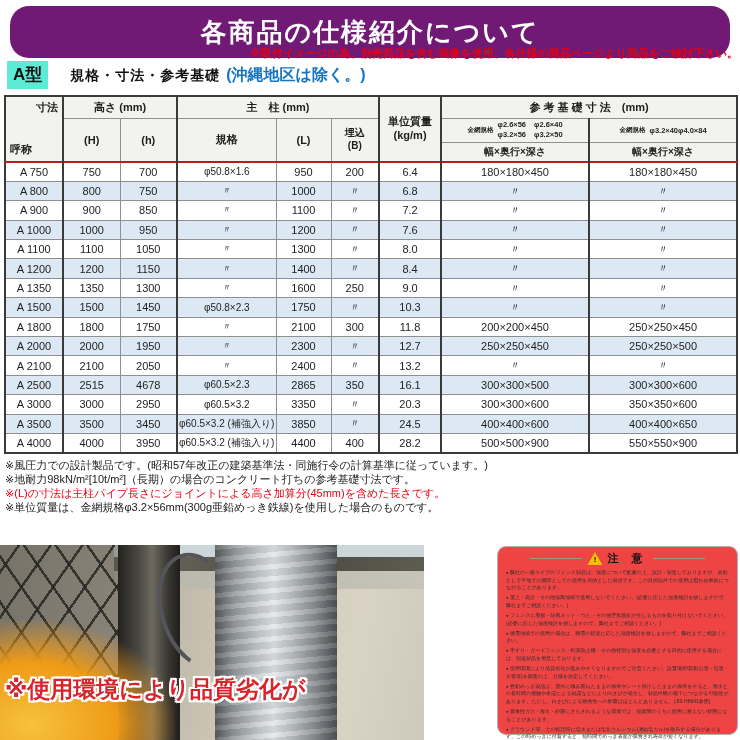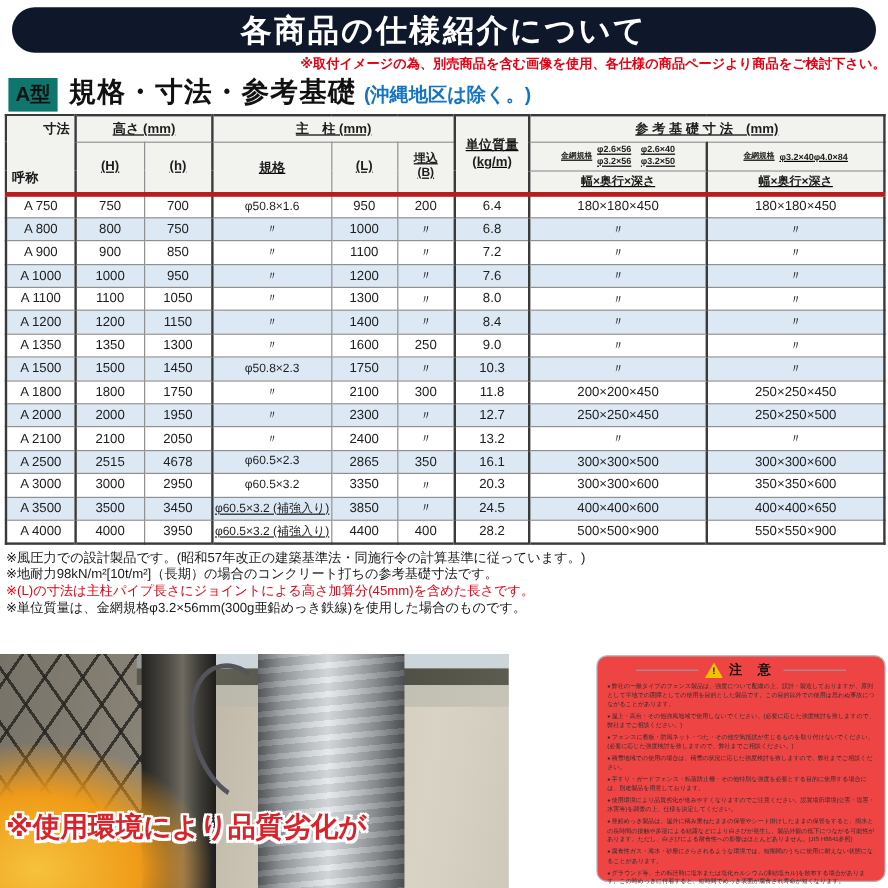--- a/index.html
+++ b/index.html
@@ -1,41 +1,41 @@
 <!DOCTYPE html>
 <html><head>
 <meta charset="utf-8">
 <style>
   * { margin:0; padding:0; box-sizing:border-box; }
   html,body { width:740px; height:740px; background:#fff; overflow:hidden;
     font-family:"Liberation Sans","DejaVu Sans",sans-serif; }
   .page { position:relative; width:740px; height:740px; background:#fff; }
 
   
-  .banner { position:absolute; left:10px; top:6px; width:720px; height:38px;
-    background:#0f172a; border-radius:19px; display:flex; align-items:center; justify-content:center; }
+  .banner { position:absolute; left:10px; top:6px; width:720px; height:52px;
+    background:#701a75; border-radius:19px; display:flex; align-items:center; justify-content:center; }
   .banner span { color:#fff; font-size:26px; font-weight:bold; letter-spacing:2px; }
 
   
   .notice { position:absolute; left:0; top:46px; width:738px; text-align:right;
     color:#e60012; font-size:11px; font-weight:bold; }
 
   
   .section-head { position:absolute; left:7px; top:61px; display:flex; align-items:baseline; }
-  .type-badge { background:#0f766e; color:#111; font-size:17px; font-weight:bold; padding:2px 6px 3px; }
-  .sec-title { font-size:23px; font-weight:bold; color:#111; margin-left:9px; letter-spacing:1px; }
+  .type-badge { background:#5eead4; color:#111; font-size:17px; font-weight:bold; padding:2px 6px 3px; }
+  .sec-title { font-size:14px; font-weight:bold; color:#111; margin-left:22px; letter-spacing:1px; }
   .sec-sub { font-size:16px; font-weight:bold; color:#1474c4; margin-left:6px; }
 
   
   table.spec { position:absolute; left:4px; top:95px; width:732px; table-layout:fixed;
     border-collapse:collapse; border:2px solid #3a3a3a; }
   .spec th, .spec td { border:1px solid #8f8f8f; text-align:center; vertical-align:middle;
     color:#1d1d1d; padding:0; overflow:hidden; }
   .spec thead th { background:#f2f2ee; font-size:11px; font-weight:bold; }
-  .spec thead { border-bottom:4px solid #b91c1c;text-decoration:underline; }
+  .spec thead { border-bottom:2px solid #b91c1c; }
   .hr1 th { height:22px; }
   .hr2 th { height:24px; }
   .hr3 th { height:20px; }
   .spec tbody td { height:19.4px; font-size:11px; background:#fff; }
   .spec tbody tr:nth-of-type(even) td { background:#dce9f5; }
   .spec tbody td:nth-of-type(2), .spec tbody td:nth-of-type(4),
   .spec tbody td:nth-of-type(7), .spec tbody td:nth-of-type(8),
   .spec tbody td:nth-of-type(9), .spec th.gl { border-left:2px solid #3a3a3a; }
   .corner { position:relative; background:
     linear-gradient(to bottom right, transparent calc(50% - 0.7px), #8f8f8f calc(50% - 0.7px),
@@ -43,21 +43,21 @@
   .corner .c-top { position:absolute; top:3px; right:4px; font-size:11px; }
   .corner .c-bot { position:absolute; bottom:4px; left:4px; font-size:11px; }
   .red { color:#e60012; }
   .two-line { line-height:1.25; }
   .mesh-cell { display:flex; align-items:center; justify-content:center; gap:4px; }
   .mesh-label { font-size:6.5px; font-weight:bold; }
   .mesh-grid { display:grid; grid-template-columns:auto auto; column-gap:8px; row-gap:0;
     font-size:7.5px; font-weight:bold; line-height:1.3; text-align:left; }
   .mesh-row { display:flex; gap:0; font-size:7.5px; font-weight:bold; }
   .spec td.spec-col { font-size:10px; }
-  .small-spec { font-size:8.5px;text-decoration:underline; }
+  .small-spec { font-size:8.5px; }
 
   
   .notes { position:absolute; left:5px; top:459px; list-style:none; }
   .notes li { font-size:11px; color:#1a1a1a; line-height:1.26; white-space:nowrap; }
 
   
   .bottom { position:absolute; left:0; top:545px; width:740px; height:195px; }
 
   
   .photo { position:absolute; left:0; top:0; width:424px; height:195px; overflow:hidden;

